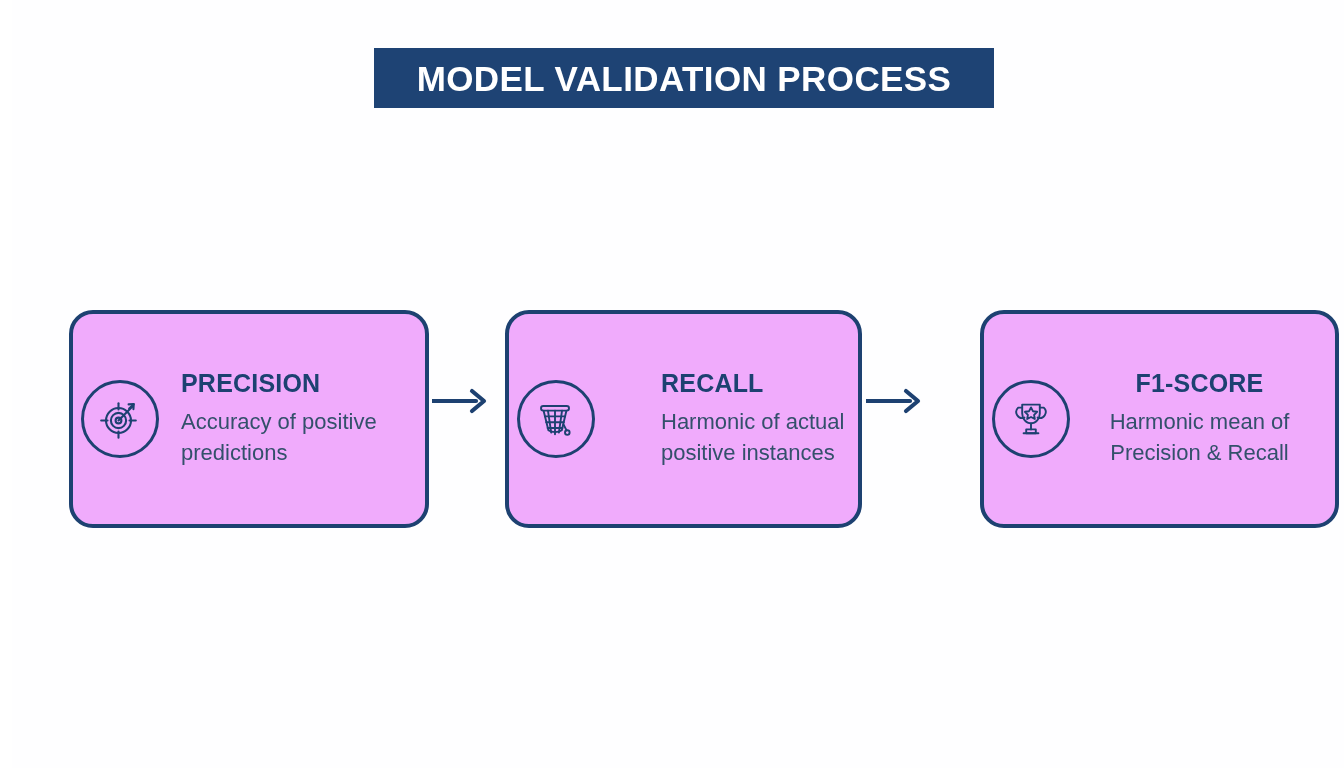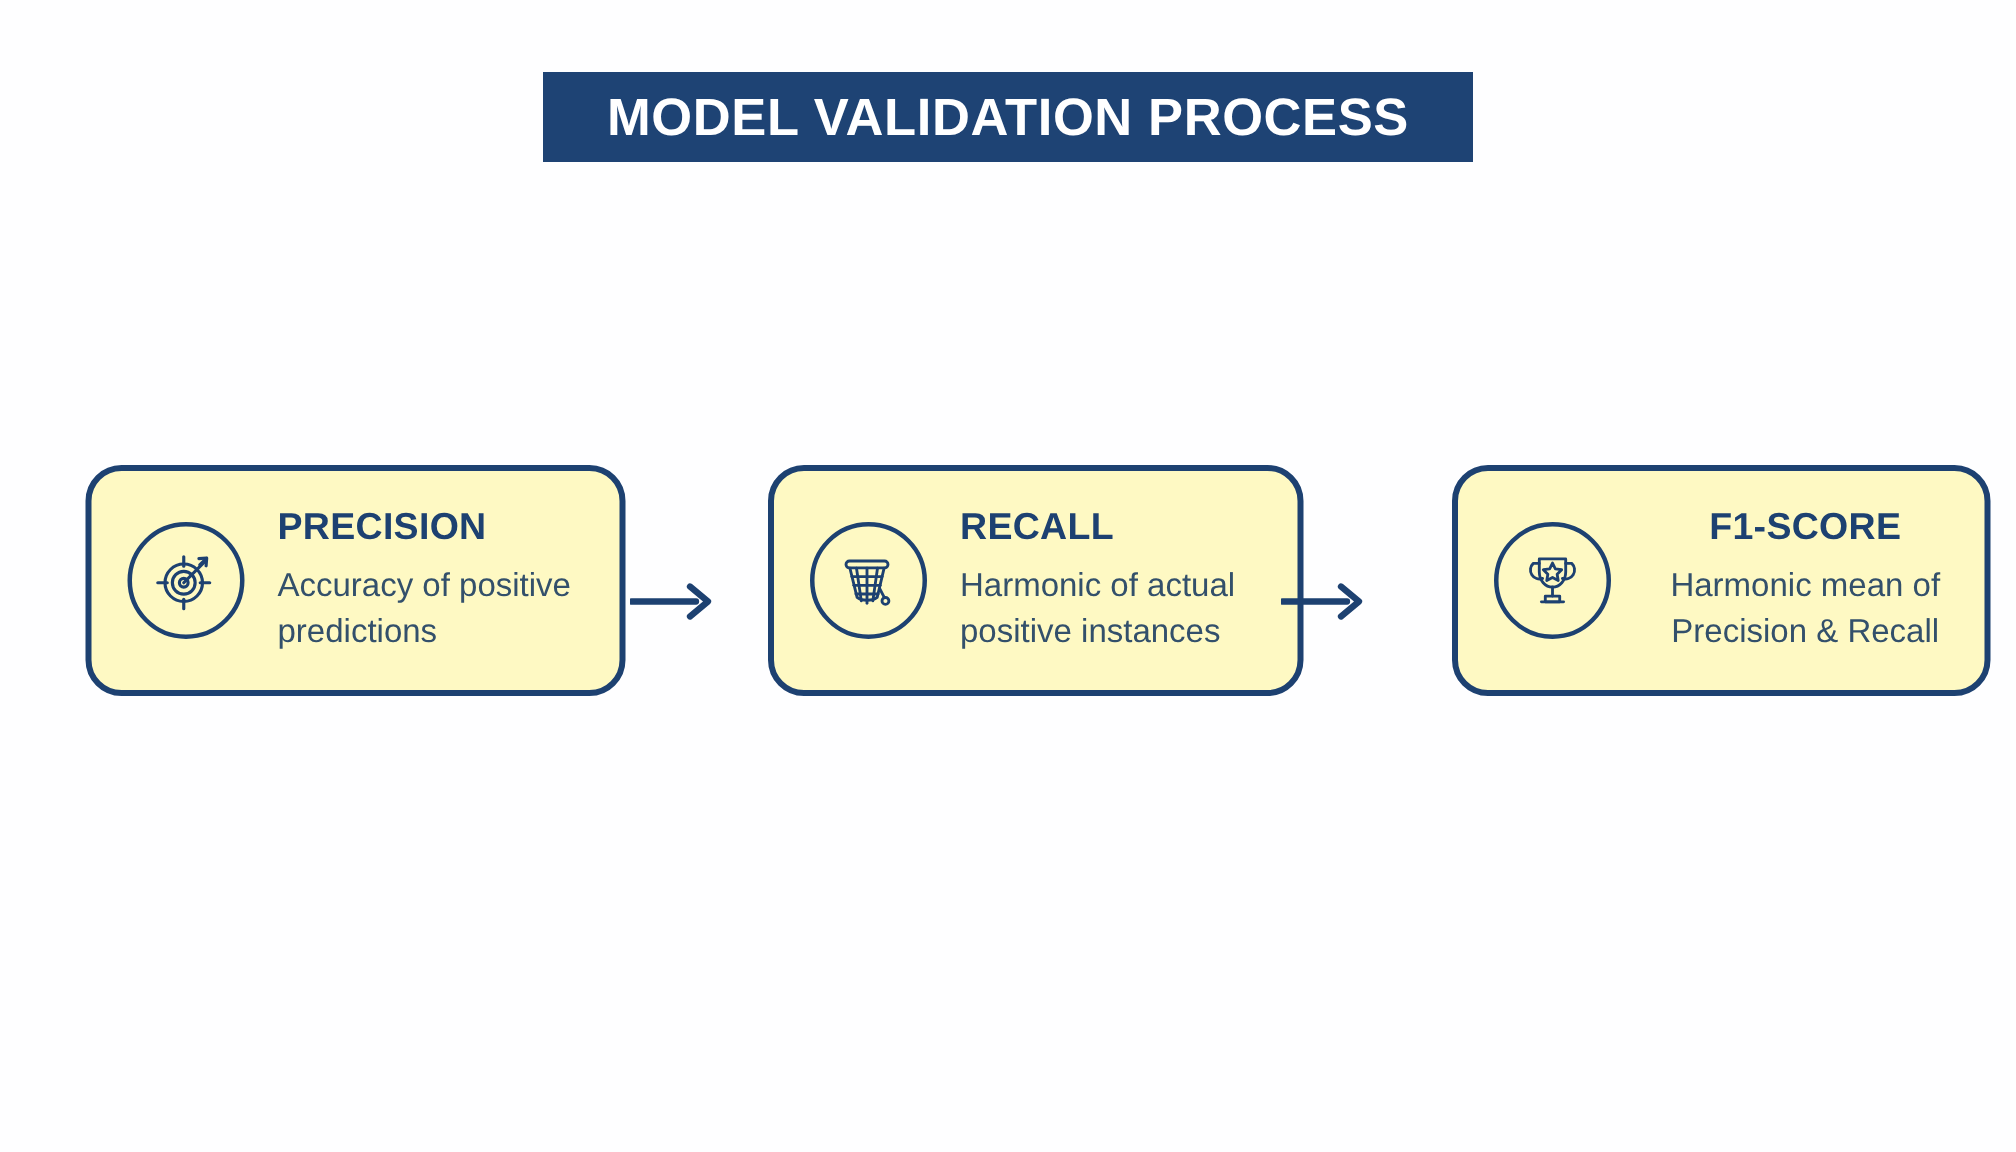--- a/index.html
+++ b/index.html
@@ -12,20 +12,21 @@
     background: #ffffff;
     font-family: "Liberation Sans", sans-serif;
     overflow: hidden;
     position: relative;
   }
 
   .canvas {
     position: absolute;
     inset: 0;
     background: #fefeff;
+    margin-left: 12px;
   }
 
   
   .title-banner {
     position: absolute;
     left: 362px;
     top: 48px;
     width: 620px;
     height: 60px;
     background: #1e4374;
@@ -49,31 +50,31 @@
     position: absolute;
     left: 0;
     top: 310px;
     width: 1344px;
     height: 180px;
   }
 
   .card {
     position: absolute;
     top: 0;
-    height: 154px;
+    height: 218px;
     box-sizing: border-box;
     border: 4px solid #1d4171;
     border-radius: 24px;
-    background: #fef9c3;
+    background: #f0abfc;
     display: flex;
     align-items: center;
-    padding-left: 24px;
+    padding-left: 8px;
   }
   .card-1 { left: 57px;  width: 360px; }
-  .card-2 { left: 512px; width: 357px; }
+  .card-2 { left: 493px; width: 357px; gap: 44px; }
   .card-3 { left: 968px; width: 359px; text-align: center; }
 
   .icon-circle {
     flex: 0 0 auto;
     width: 72px;
     height: 72px;
     border: 3px solid #1d4171;
     border-radius: 50%;
     display: flex;
     align-items: center;

